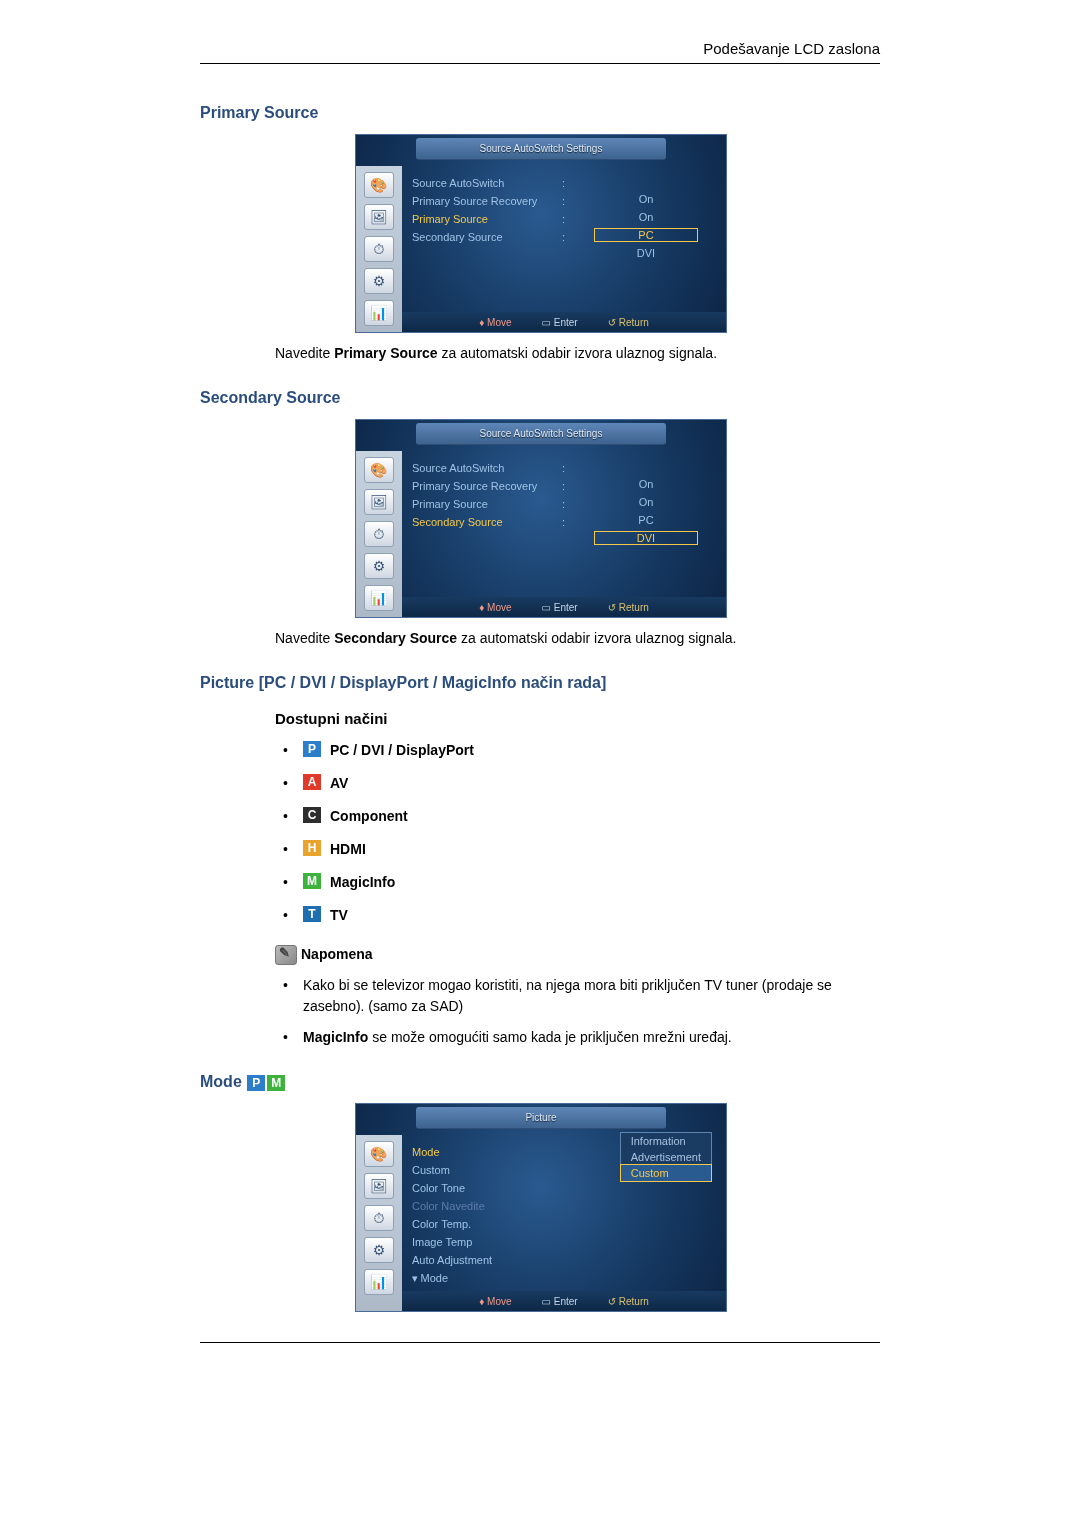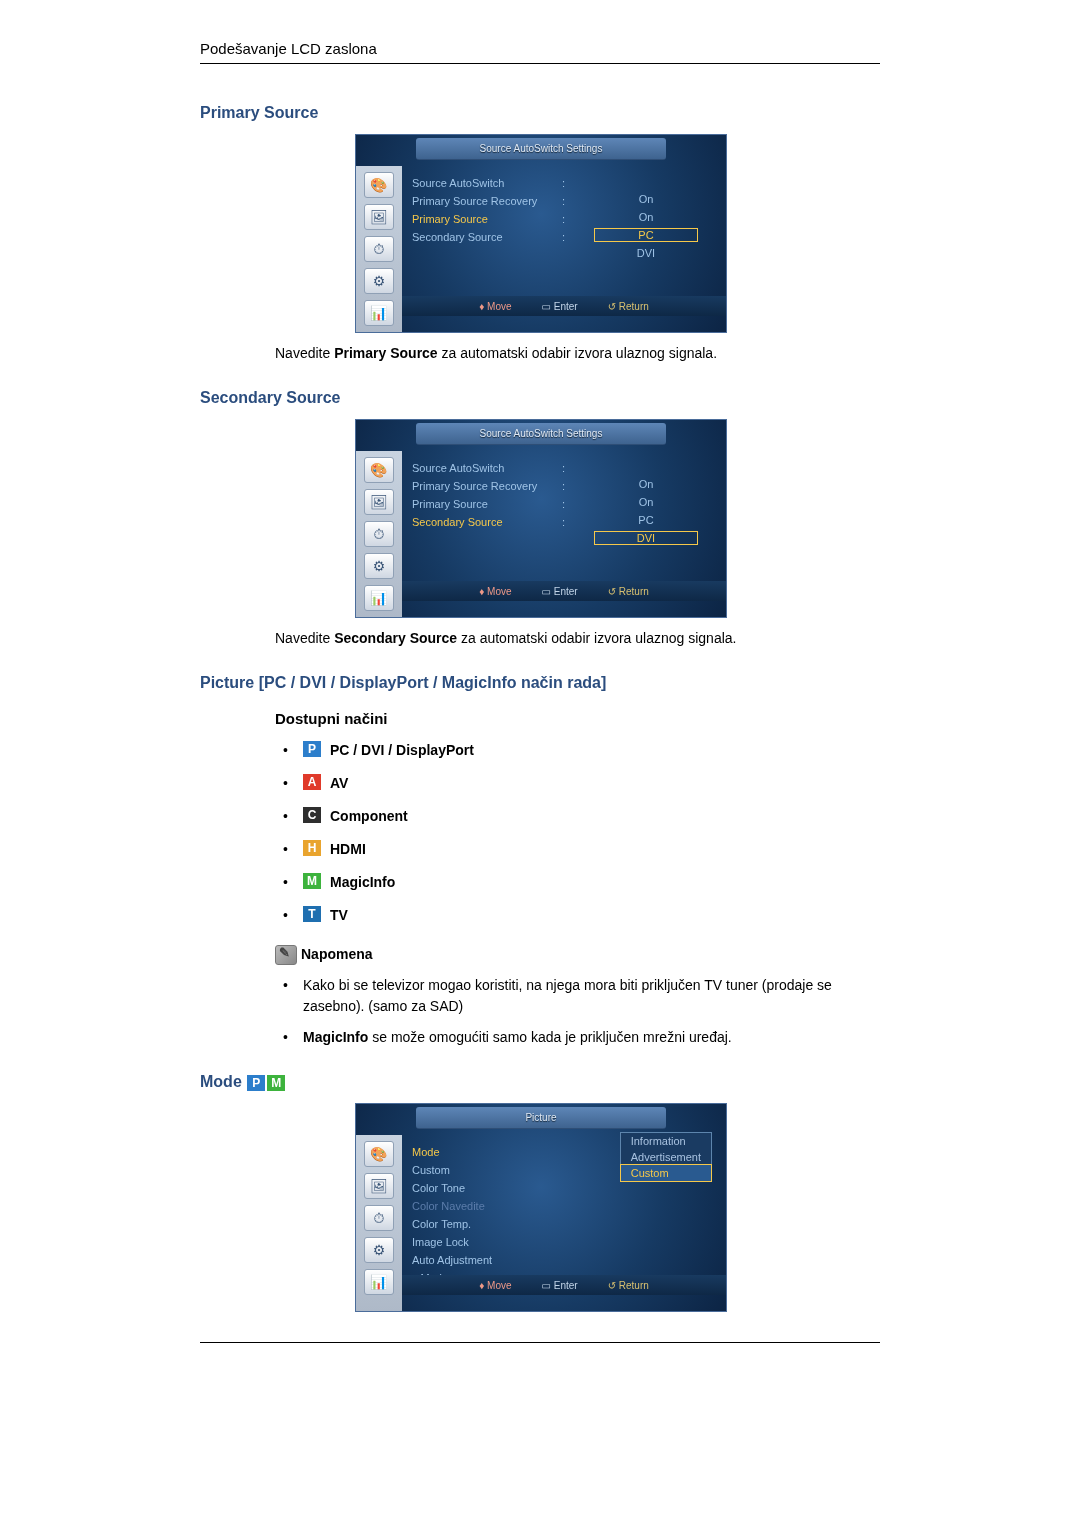--- a/index.html
+++ b/index.html
@@ -10,21 +10,21 @@
     color: #000;
     background: #fff;
   }
   .page {
     width: 880px;
     margin: 0 auto;
     padding: 40px 100px 60px;
     box-sizing: border-box;
   }
   .header-title {
-    text-align: left;
+    text-align: right;
     font-size: 15px;
     padding-bottom: 6px;
     border-bottom: 1px solid #000;
     margin-bottom: 40px;
   }
   .h1 {
     font-size: 16px;
     font-weight: bold;
     color: #2b4d7e;
     margin: 25px 0 12px;
@@ -195,21 +195,21 @@
     display: inline-block;
     min-width: 90px;
     border: 1px solid #f5c84a;
     color: #f5c84a;
     padding: 0 6px;
     font-size: 11px;
   }
   .osd-dim { color: #5b7caa; }
   .osd-footer {
     position: absolute;
-    left: 46px; right: 0; bottom: 16px;
+    left: 46px; right: 0; bottom: 0;
     height: 20px;
     background: linear-gradient(#183a60,#0e2846);
     display: flex;
     justify-content: center;
     gap: 30px;
     align-items: center;
     font-size: 10px;
     color: #c2d4e8;
   }
   .osd-footer .ft-red { color: #e98; }
@@ -386,21 +386,21 @@
             <div class="osd-row">
               <div class="osd-label">Color Tone</div>
             </div>
             <div class="osd-row">
               <div class="osd-label osd-dim">Color Navedite</div>
             </div>
             <div class="osd-row">
               <div class="osd-label">Color Temp.</div>
             </div>
             <div class="osd-row">
-              <div class="osd-label">Image Lock</div>
+              <div class="osd-label">Image Temp</div>
             </div>
             <div class="osd-row">
               <div class="osd-label">Auto Adjustment</div>
             </div>
             <div class="osd-row">
               <div class="osd-label">▾ Mode</div>
             </div>
           </div>
       </div>
       <div class="osd-dropdown" id="osd3-dd">

